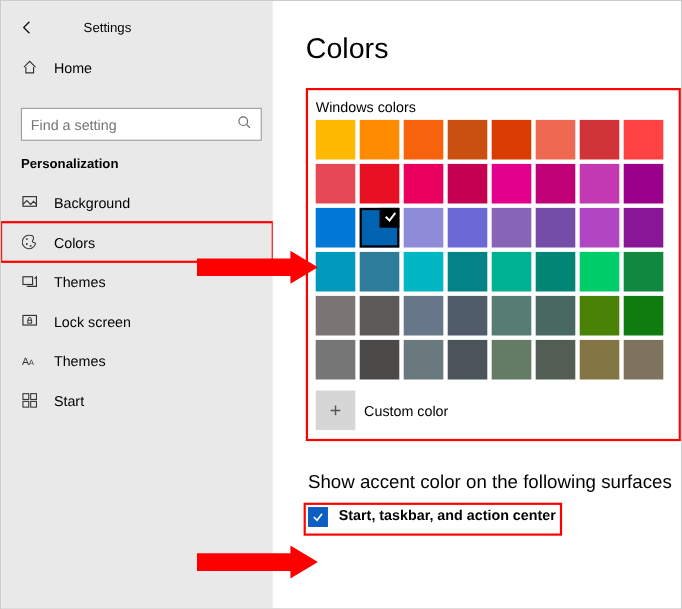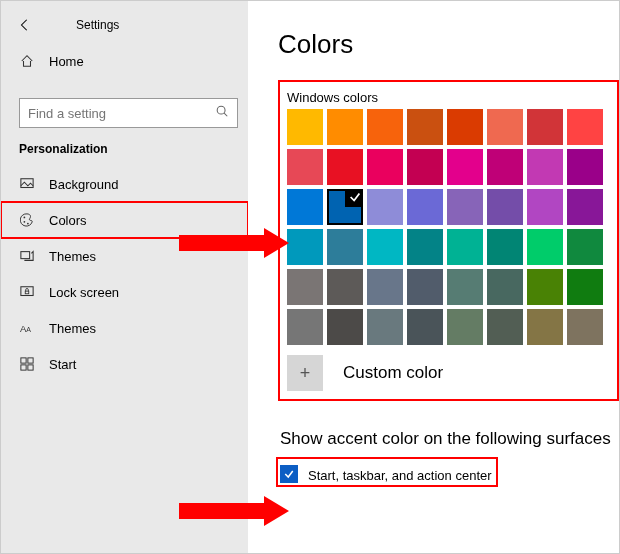--- a/index.html
+++ b/index.html
@@ -23,23 +23,23 @@
   .main h1 { font-size: 26px; font-weight: 400; margin-bottom: 20px; }
   .palette-wrap { border: 2px solid red; padding: 4px 14px 8px 4px; }
   .subhead { font-size: 13px; margin: 4px 0 4px 3px; }
   .palette { display: grid; grid-template-columns: repeat(8, 36px); grid-auto-rows: 36px; gap: 4px; margin: 4px 0 0 3px; }
   .sw { width: 36px; height: 36px; cursor: pointer; position: relative; }
   .sw.sel { outline: 2px solid #000; outline-offset: -2px; }
   .sw.sel::after { content: ""; position: absolute; right: 0; top: 0; width: 18px; height: 18px; background: #000; }
   .sw.sel svg { position: absolute; right: 1px; top: 1px; z-index: 2; }
   .custom-row { display: flex; align-items: center; margin: 10px 0 0 3px; }
   .plus { width: 36px; height: 36px; background: #d6d6d6; display: flex; align-items: center; justify-content: center; font-size: 18px; color: #555; cursor: pointer; }
-  .custom-row .lbl { margin-left: 20px; font-size: 17px; }
+  .custom-row .lbl { margin-left: 8px; font-size: 13px; }
   .accent-head { font-size: 17px; margin: 28px 0 10px 2px; }
-  .chk-row { display: flex; align-items: flex-end; height: 26px; margin-bottom: 8px; cursor: pointer; }
+  .chk-row { display: flex; align-items: flex-start; height: 26px; margin-bottom: 8px; cursor: pointer; font-weight: bold; }
   .chk { width: 18px; height: 18px; border: 1px solid #333; display: flex; align-items: center; justify-content: center; }
   .chk.on { background: #0c5ec4; border-color: #0c5ec4; }
   .chk-row .lbl { margin-left: 10px; font-size: 13px; }
   .chk-row.boxed { outline: 2px solid red; padding: 2px 4px 2px 2px; width: fit-content; }
   .arrow { position: absolute; pointer-events: none; }
   .arrow1 { left: 178px; top: 227px; }
   .arrow2 { left: 178px; top: 495px; }
   .ico svg { display: block; }
 </style>
 </head>

